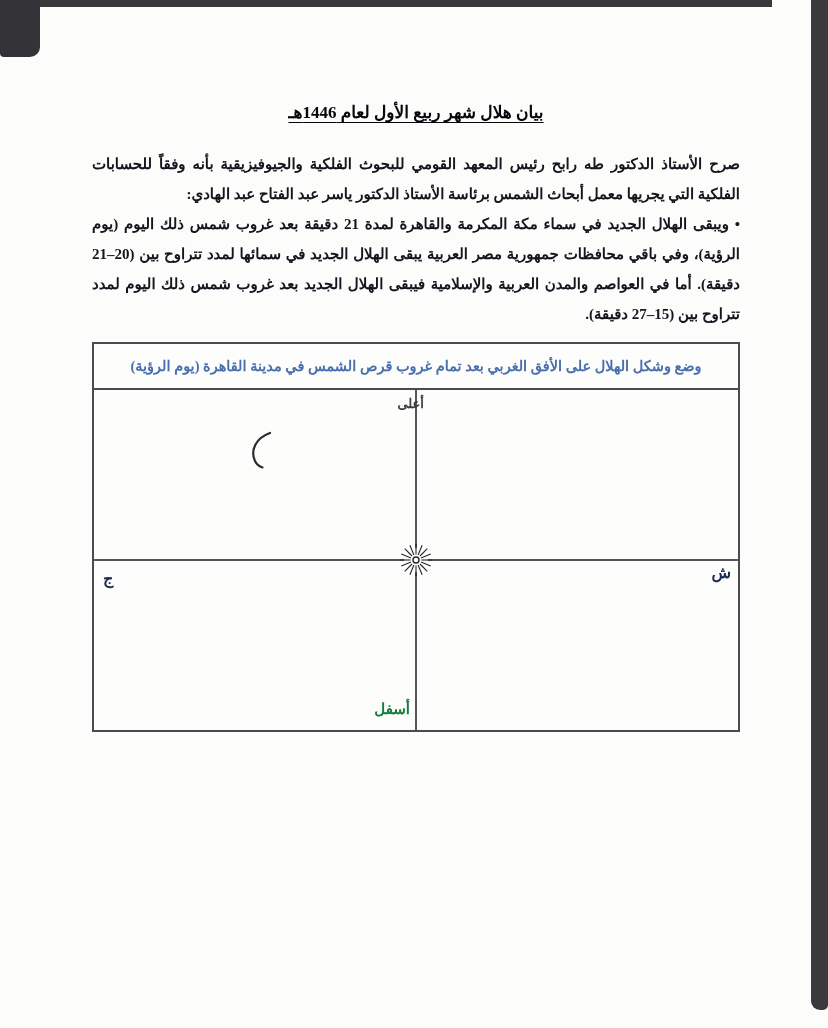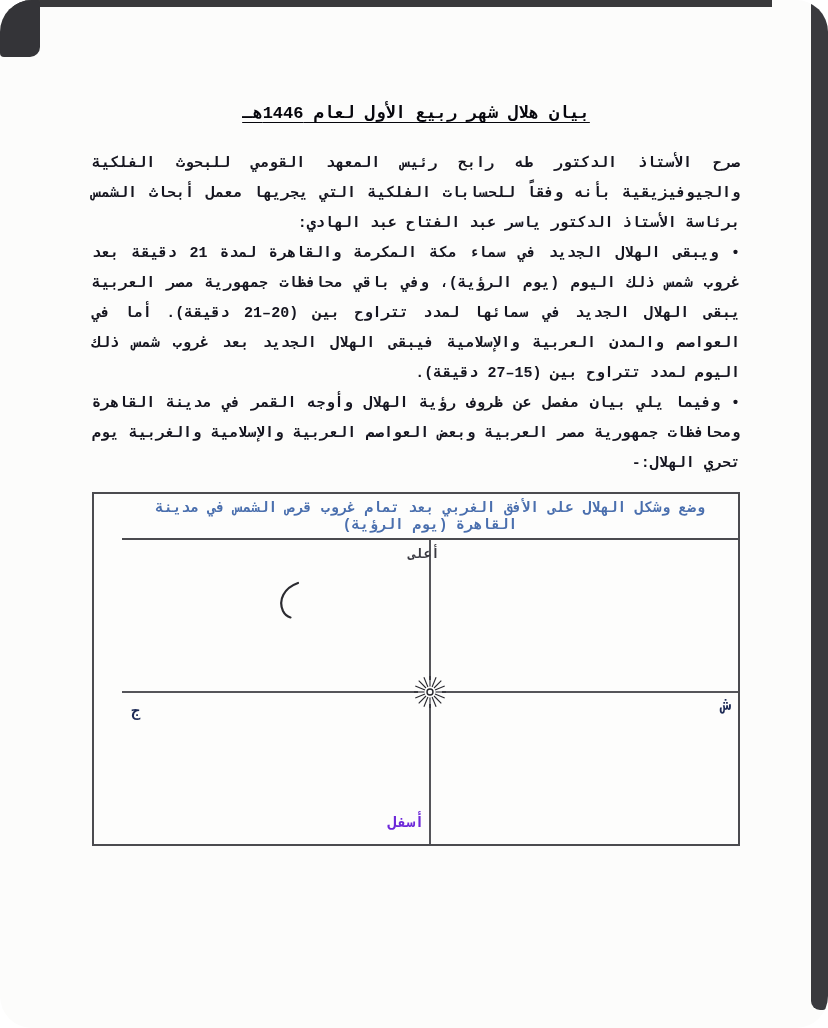--- a/index.html
+++ b/index.html
@@ -2,22 +2,21 @@
 <html lang="ar"><head>
 <meta charset="utf-8">
 <style>
   html, body { margin: 0; padding: 0; }
   .page {
     position: relative;
     width: 828px;
     height: 1028px;
     background: #fcfcfb;
     overflow: hidden;
-    font-family: Liberation Mono, monospace;
-    border-radius: 32px;
+    font-family: Liberation Serif, serif;
   }
 
   
   .art-top-strip {
     position: absolute; top: 0; left: 0;
     width: 772px; height: 7px;
     background: #39393b;
   }
   .art-top-left {
     position: absolute; top: 0; left: 0;
@@ -57,38 +56,37 @@
   }
   .para.u { text-decoration: underline; text-underline-offset: 3px; }
 
   
   .diagram {
     margin-top: 13px;
     width: 100%;
     border: 2px solid #4b4b4f;
     background: #fdfdfc;
     box-sizing: border-box;
-    padding-left: 28px;
   }
   .diagram-header {
     height: 44px;
     border-bottom: 2px solid #4b4b4f;
     display: flex;
     align-items: center;
     justify-content: center;
     color: #4a6fae;
     font-weight: bold;
     font-size: 14.5px;
     direction: rtl;
     padding: 0 8px;
     text-align: center;
   }
   .diagram-body {
     position: relative;
-    height: 304px;
+    height: 340px;
   }
   .vline {
     position: absolute;
     left: calc(50% - 1px); top: 0; bottom: 0;
     width: 2px; background: #55555a;
   }
   .hline {
     position: absolute;
     top: calc(50% - 1px); left: 0; right: 0;
     height: 2px; background: #55555a;
@@ -103,21 +101,21 @@
     right: 7px; top: calc(50% + 3px);
     font-size: 16px; color: #1d2a55;
   }
   .lbl-left {
     left: 9px; top: calc(50% + 9px);
     font-size: 16px; color: #1d2a55;
   }
   .lbl-bottom {
     bottom: 12px; left: calc(50% - 6px);
     transform: translateX(-100%);
-    font-size: 15px; color: #6d28d9;
+    font-size: 15px; color: #15803d;
   }
   .crescent {
     position: absolute;
     left: 148px; top: 38px;
     width: 36px; height: 42px;
   }
   .sun {
     position: absolute;
     left: 50%; top: 50%;
     transform: translate(-50%, -50%);
@@ -132,21 +130,20 @@
   <div class="art-top-strip"></div>
   <div class="art-top-left"></div>
   <div class="art-right-strip"></div>
 
   <div class="content">
 
     <h1 class="doc-title">بيان هلال شهر ربيع الأول لعام 1446هـ</h1>
 
     <p class="para">صرح الأستاذ الدكتور طه رابح رئيس المعهد القومي للبحوث الفلكية والجيوفيزيقية بأنه وفقاً للحسابات الفلكية التي يجريها معمل أبحاث الشمس برئاسة الأستاذ الدكتور ياسر عبد الفتاح عبد الهادي:</p>
     <p class="para">• ويبقى الهلال الجديد في سماء مكة المكرمة والقاهرة لمدة 21 دقيقة بعد غروب شمس ذلك اليوم (يوم الرؤية)، وفي باقي محافظات جمهورية مصر العربية يبقى الهلال الجديد في سمائها لمدد تتراوح بين (20–21 دقيقة). أما في العواصم والمدن العربية والإسلامية فيبقى الهلال الجديد بعد غروب شمس ذلك اليوم لمدد تتراوح بين (15–27 دقيقة).</p>
-    <p class="para">• وفيما يلي بيان مفصل عن ظروف رؤية الهلال وأوجه القمر في مدينة القاهرة ومحافظات جمهورية مصر العربية وبعض العواصم العربية والإسلامية والغربية يوم تحري الهلال:-</p>
 
     <div class="diagram">
       <div class="diagram-header">وضع وشكل الهلال على الأفق الغربي بعد تمام غروب قرص الشمس في مدينة القاهرة (يوم الرؤية)</div>
       <div class="diagram-body">
         <div class="vline"></div>
         <div class="hline"></div>
 
         <span class="lbl lbl-top">أعلى</span>
         <span class="lbl lbl-right">ش</span>
         <span class="lbl lbl-left">ج</span>

